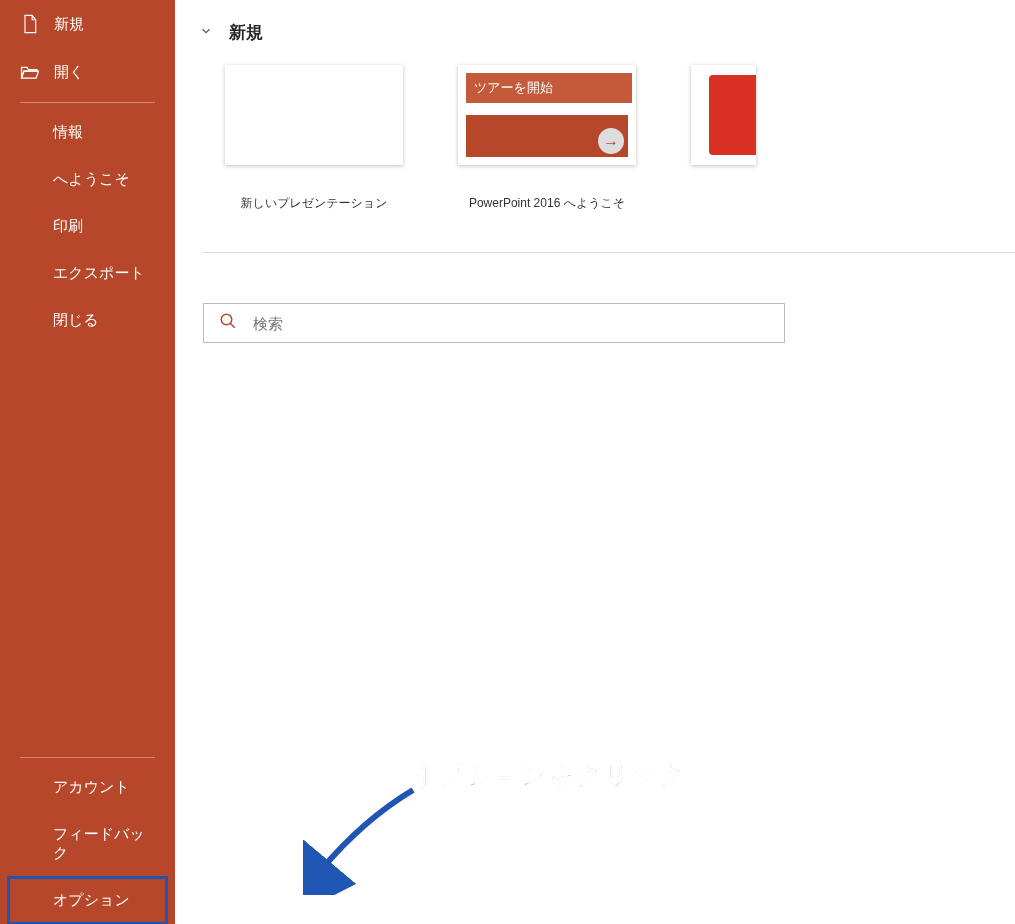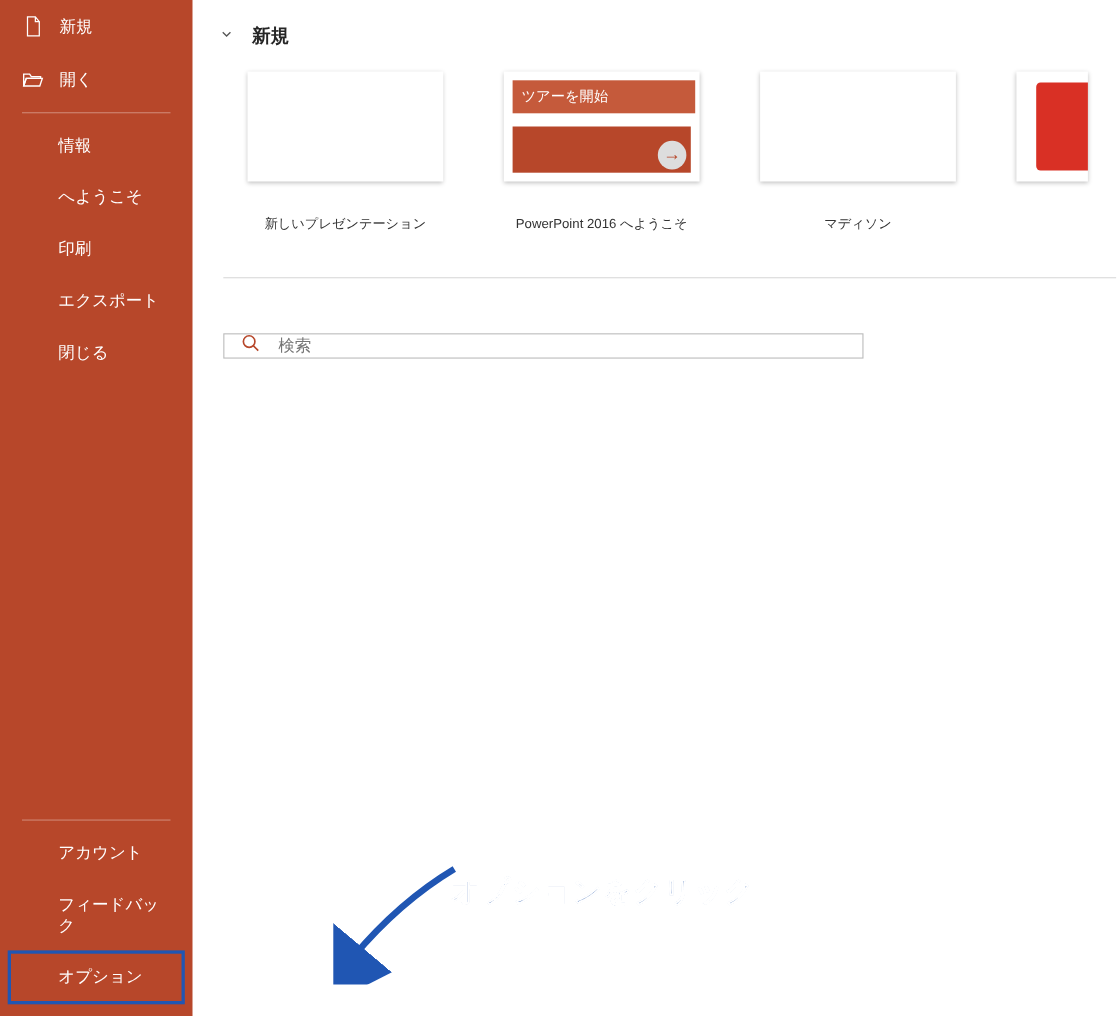--- a/index.html
+++ b/index.html
@@ -27,21 +27,21 @@
       padding: 14px 20px;
       cursor: pointer;
       gap: 14px;
     }
     .sidebar .item.active { background: #8b2e18; }
     .sidebar .item .icon { width: 20px; height: 20px; display: flex; align-items:center; justify-content:center; }
     .sidebar .item span.label { flex: 1; }
     .sidebar .divider { height: 1px; background: rgba(255,255,255,.35); margin: 6px 20px; }
     .sidebar .item.indent { padding-left: 53px; }
     .sidebar .spacer { flex: 1; }
-    .sidebar .bottom { padding-bottom: 12px; }
+    .sidebar .bottom { padding-bottom: 0; }
     .sidebar .item.highlight { outline: 3px solid #2056b3; outline-offset:-2px; margin: 0 8px; padding-left:45px;justify-content:flex-end;}
     
     .main {
       flex: 1;
       padding: 20px 0 0 20px;
       overflow: hidden;
       position: relative;
     }
     .section-head {
       display: flex;
@@ -73,21 +73,21 @@
     .thumb-tour .circle { position:absolute; right:12px; bottom:11px; width:26px;height:26px;border-radius:50%;background:#ddd; display:flex;align-items:center;justify-content:center; font-size:16px; color:#b7472a;}
     .thumb-madison { background: linear-gradient(to right,#1e3a30 0%, #1e3a30 78%, #5d7a5d 78%, #a8c49a 100%);}
     .thumb-madison .txt { position:absolute; top:50%; left:50%; transform:translate(-50%,-50%); color:#fff; font-size:17px;}
     .thumb-4 .shape { position:absolute; top:10px; left:18px; right:-40px; bottom:10px; background:#d93025; border-radius:4px;}
     
     .hr { height:1px; background:#d9d9d9; margin: 0 0 50px 8px; }
 
     .search-box {
       margin-left:8px;
       width: 582px;
-      height: 23px;
+      height: 40px;
       border: 1px solid #bbb;
       display:flex;
       align-items:center;
       padding: 0 15px;
       gap: 16px;
       margin-bottom: 35px;
     }
     .search-box .search-icon { color:#b7472a; font-size:18px; }
     .search-box input { border:none; outline:none; font-size:15px; flex:1; color:#666; font-family:inherit;}
 
@@ -97,21 +97,21 @@
 
     .hint { margin-left:8px; font-size:14.5px; color:#333; }
 
     .annotation {
       position:absolute;
       color:#1f52a8;
       font-size:26px;
       font-weight:bold;
       -webkit-text-stroke: 1px #fff;
       text-shadow: 0 0 2px #fff, 0 0 2px #fff, -1px -1px 0 #fff, 1px 1px 0 #fff;
-      left: 235px; top: 793px;
+      left: 235px; top: 758px;
       letter-spacing:1px;
     }
     .arrow { position:absolute; left:128px; top:785px; pointer-events:none;}
   </style>
 </head>
 <body>
 
 <div class="sidebar">
   <div class="top">
     <div class="item">
@@ -182,26 +182,20 @@
       <div class="caption">新しいプレゼンテーション</div>
     </div>
     <div class="template">
       <div class="thumb thumb-tour">
         <div class="bar">ツアーを開始</div>
         <div class="lower"></div>
         <div class="circle">→</div>
       </div>
       <div class="caption">PowerPoint 2016 へようこそ</div>
     </div>
-    <div class="template">
-      <div class="thumb thumb-madison">
-        <div class="txt">マディソン</div>
-      </div>
-      <div class="caption">マディソン</div>
-    </div>
     <div class="template" style="width:65px">
       <div class="thumb thumb-4" style="width:65px">
         <div class="shape"></div>
       </div>
       <div class="caption"></div>
     </div>
   </div>
 
   <div class="hr"></div>
 

